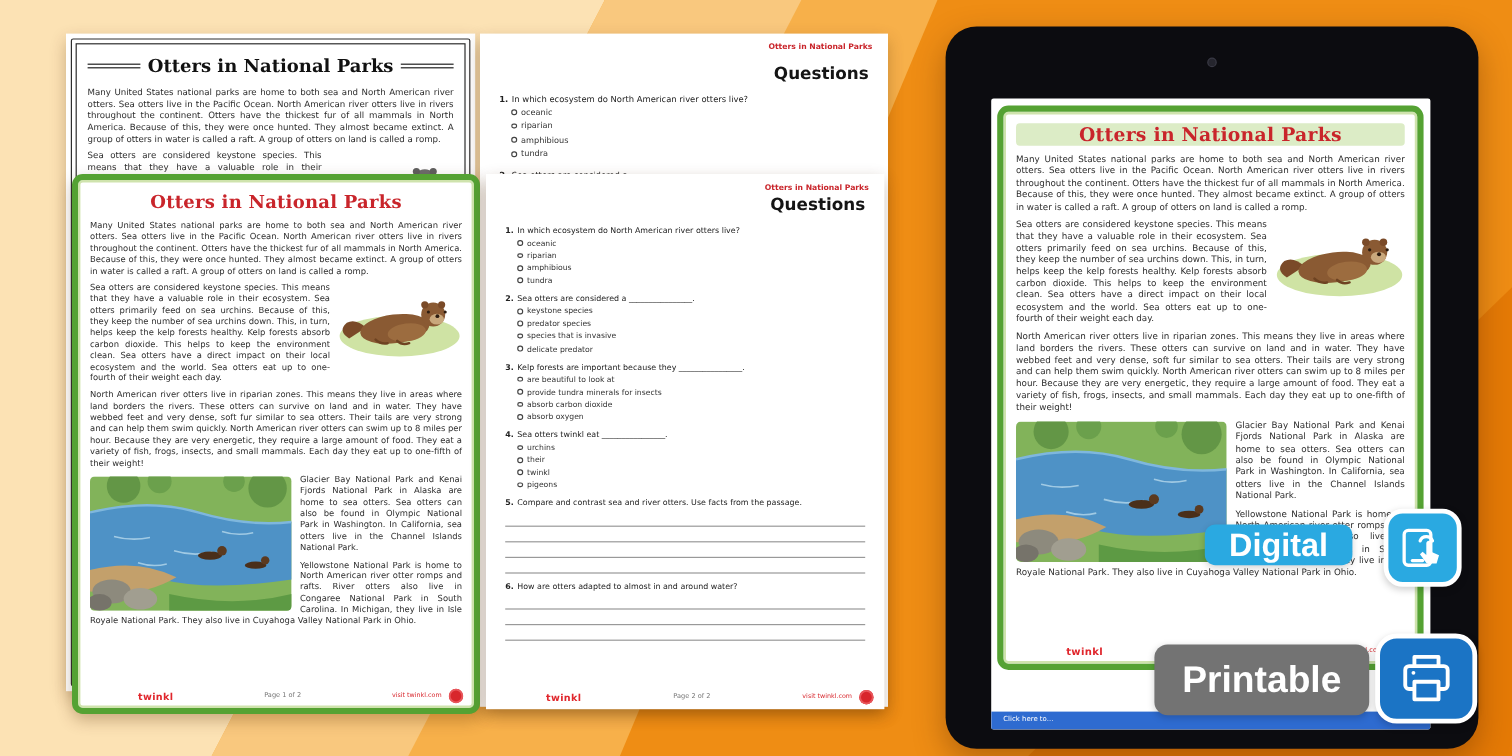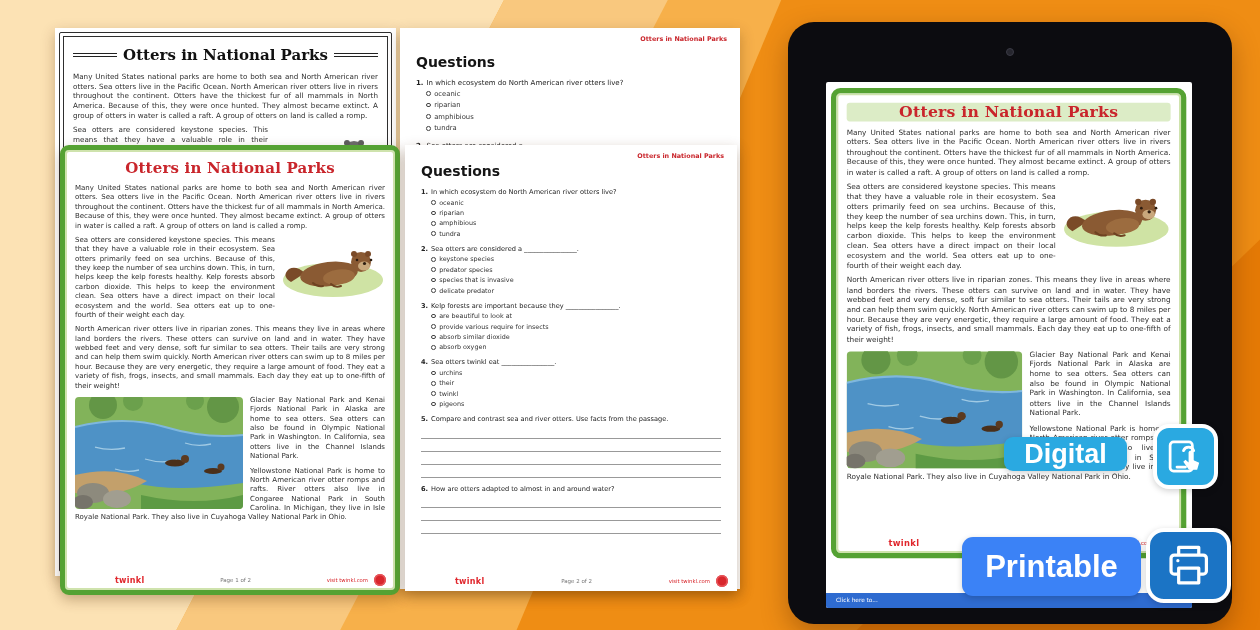--- a/index.html
+++ b/index.html
@@ -30,21 +30,21 @@
   .page-footer { position:absolute; left:10px; right:9px; bottom:4px; display:flex; align-items:center; gap:6px; }
   .brand { color:#e0262c; font-weight:bold; font-size:8px; letter-spacing:.3px;padding-left:40px; }
   .page-num { flex:1; text-align:center; font-size:5.5px; color:#777; }
   .visit { font-size:5.3px; color:#d8262c; }
   .roundel { width:12px; height:12px; border-radius:50%; background:#d8262c; display:inline-block; box-shadow:inset 0 0 0 1.5px #e8575c; }
 
   
   .questions-page { padding:8px 16px 20px; }
   .front-questions { left:405px; top:145px; width:332px; height:446px; z-index:2; }
   .q-header { position:absolute; top:7px; right:13px; font-size:6.4px; font-weight:bold; color:#c9252b; }
-  .q-title { text-align:left; font-size:14px; font-weight:bold; color:#151515; margin:10px 0 9px; }
+  .q-title { text-align:right; font-size:14px; font-weight:bold; color:#151515; margin:10px 0 9px; }
   .q-item { margin-bottom:7px; }
   .q-text { font-size:6.6px; color:#222; margin-bottom:2.6px; display:flex; gap:3px; }
   .q-num { font-weight:bold; }
   .q-option { display:flex; align-items:center; gap:3.6px; margin:0 0 2.4px 10px; font-size:6.4px; color:#333; }
   .radio { width:4.6px; height:4.6px; border:0.9px solid #444; border-radius:50%; flex:none; }
   .answer-line { border-bottom:0.9px solid #999; height:13px; }
 
   
   .bw-passage { left:55px; top:28px; width:341px; height:548px; z-index:1; padding:16px 18px 0; }
   .bw-frame  { position:absolute; inset:4px; border:1.5px solid #2e2e2e; border-radius:2px; pointer-events:none; }
@@ -65,21 +65,21 @@
   .tablet-camera { position:absolute; top:26px; left:50%; transform:translateX(-50%); width:8px; height:8px; border-radius:50%; background:#26262e; border:1px solid #3a3a45; }
   .tablet-screen { position:absolute; left:38px; right:40px; top:60px; bottom:16px; background:#fff; border-radius:2px; overflow:hidden; }
   .tablet-page-wrap { position:absolute; left:5px; top:6px; width:340px; height:450px; transform:scale(1.045); transform-origin:top left; }
   .tablet-passage { position:relative; width:340px; height:450px; background:#fff; }
   .tablet-passage .p-title { background:#dcecc6; border-radius:3px; }
   .tablet-bottombar { position:absolute; left:0; right:0; bottom:0; height:15px; background:#2e6bd0; color:#fff; font-size:5.8px; line-height:15px; padding-left:10px; }
 
   
   .pill { position:absolute; display:flex; align-items:center; justify-content:center; color:#fff; font-family:"Liberation Sans", sans-serif; font-weight:bold; z-index:6; box-shadow:0 2px 6px rgba(0,0,0,.18); }
   .digital-pill { left:1004px; top:437px; width:123px; height:34px; background:#2aa9e1; border-radius:9px; font-size:27px; }
-  .printable-pill { left:962px; top:537px; width:179px; height:59px; background:#3b82f6; border-radius:11px; font-size:31px; }
+  .printable-pill { left:962px; top:537px; width:179px; height:59px; background:#737373; border-radius:11px; font-size:31px; }
   .chip { position:absolute; display:flex; align-items:center; justify-content:center; border:4px solid #fff; z-index:6; box-shadow:0 2px 6px rgba(0,0,0,.18); }
   .digital-chip { left:1153px; top:424px; width:65px; height:65px; background:#2aa9e1; border-radius:16px; }
   .printable-chip { left:1146px; top:528px; width:85px; height:75px; background:#1b74c5; border-radius:18px; }
   .chip svg { width:72%; height:72%; }
 </style>
 </head>
 <body>
 
 <svg width="0" height="0" style="position:absolute" aria-hidden="true">
   <defs>
@@ -278,25 +278,25 @@
       <div class="q-text">
         <span class="q-num">3.</span>
         <span>Kelp forests are important because they ________________.</span>
       </div>
       <div class="q-option">
           <span class="radio"></span>
           <span>are beautiful to look at</span>
         </div>
       <div class="q-option">
           <span class="radio"></span>
-          <span>provide various require for insects</span>
-        </div>
-      <div class="q-option">
-          <span class="radio"></span>
-          <span>absorb similar dioxide</span>
+          <span>provide tundra minerals for insects</span>
+        </div>
+      <div class="q-option">
+          <span class="radio"></span>
+          <span>absorb carbon dioxide</span>
         </div>
       <div class="q-option">
           <span class="radio"></span>
           <span>absorb oxygen</span>
         </div>
     </div>
 
     <div class="q-item">
       <div class="q-text">
         <span class="q-num">4.</span>

